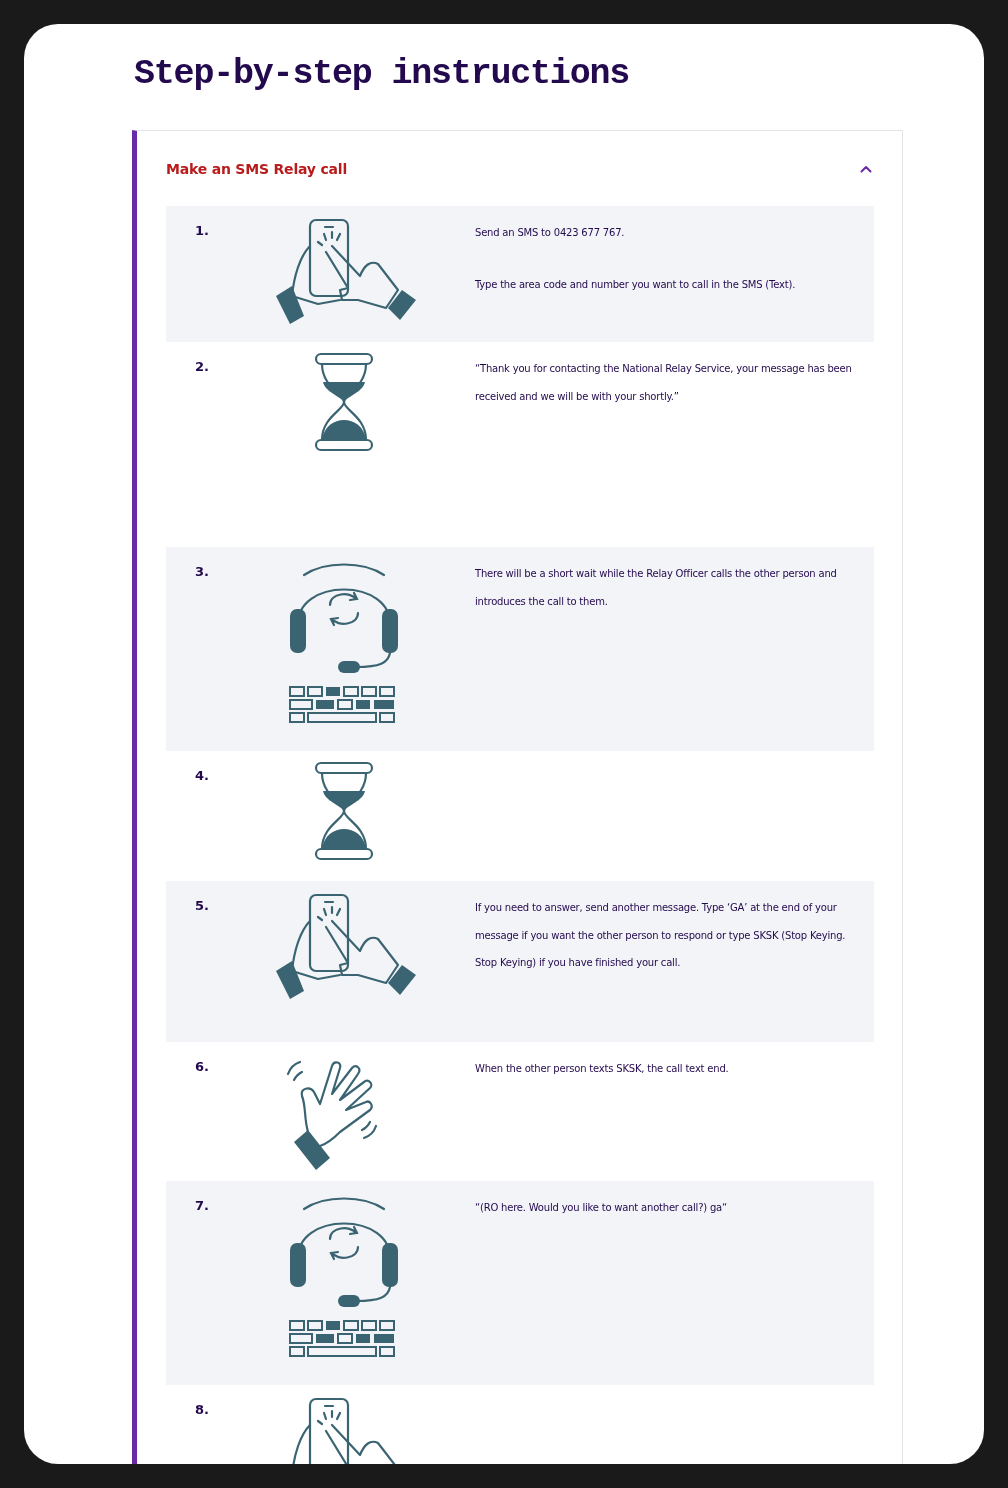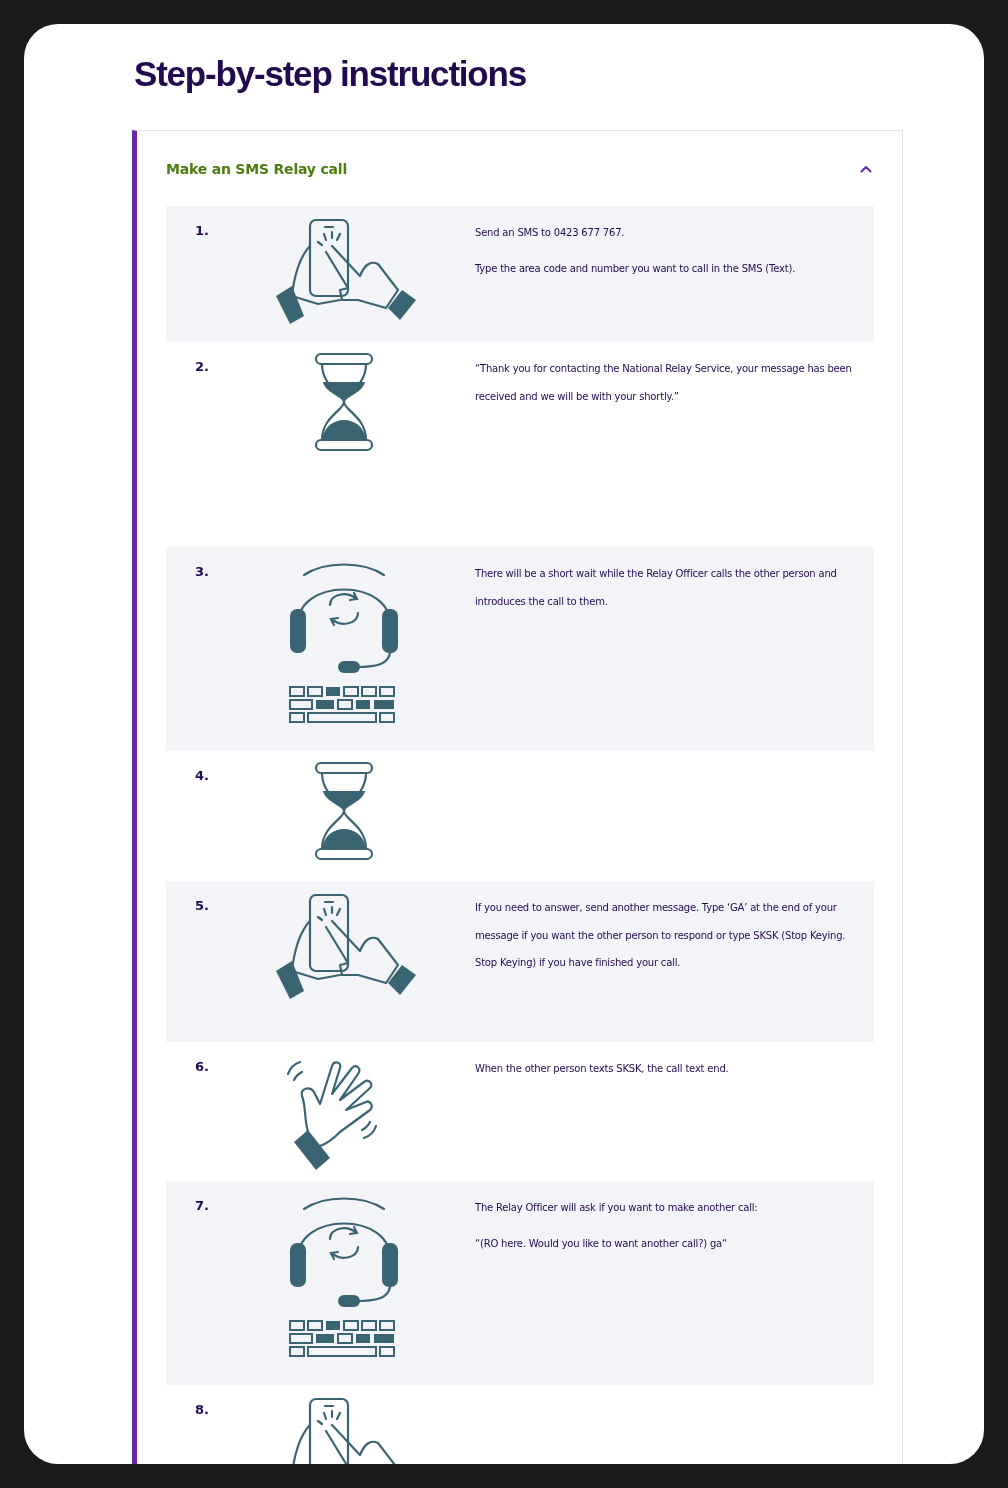--- a/index.html
+++ b/index.html
@@ -4,50 +4,50 @@
 <style>
   * { box-sizing: border-box; margin: 0; padding: 0; }
   html, body { width: 1008px; height: 1488px; background: #1a1a1a; overflow: hidden; }
   body { font-family: "DejaVu Sans", "Liberation Sans", sans-serif; position: relative; }
   .frame {
     position: absolute; left: 24px; top: 24px; width: 960px; height: 1440px;
     background: #ffffff; border-radius: 34px; overflow: hidden;
   }
   .page-title {
     position: absolute; left: 110px; top: 30px;
-    font-family: Liberation Sans, sans-serif; font-weight: bold;
+    font-family: Liberation Mono, monospace; font-weight: bold;
     font-size: 35px; letter-spacing: -1.2px; color: #23094d;
   }
   .accordion {
     position: absolute; left: 108px; top: 106px; width: 771px; height: 1400px;
     border: 1px solid #e3e3e8; border-left: 5px solid #6a2aa8; background: #fff;
   }
   .acc-header {
     position: absolute; left: 0; top: 0; width: 100%; height: 76px;
   }
   .acc-title {
     position: absolute; left: 29px; top: 30px;
-    font-size: 14px; font-weight: bold; color: #4d7c0f; letter-spacing: -0.2px;
+    font-size: 14px; font-weight: bold; color: #b91c1c; letter-spacing: -0.2px;
   }
   .acc-chevron {
     position: absolute; right: 30px; top: 34px; width: 12px; height: 8px; cursor: pointer;
   }
   .steps { position: absolute; left: 29px; top: 75px; width: 708px; }
   .step { position: relative; width: 100%; }
   .step.shaded { background: #f3f4f8; }
   .step-num {
     position: absolute; left: 29px; top: 17px;
     font-size: 13px; font-weight: bold; color: #23094d;
   }
   .step-icon { position: absolute; left: 104px; top: 10px; width: 150px; height: 120px; }
   .step-text {
     position: absolute; left: 309px; top: 13px; width: 380px;
     font-size: 10px; line-height: 27.5px; color: #23094d; letter-spacing: -0.2px;
   }
-  .step-text p + p { margin-top: 8px; }
+  .step-text p + p { margin-top: 24px; }
   svg { display: block; }
 </style>
 </head>
 <body>
 
 <div class="frame">
   <h1 class="page-title">Step-by-step instructions</h1>
 
   <div class="accordion">
     <div class="acc-header">
@@ -229,21 +229,20 @@
             </g>
             <g fill="#3b6472">
               <rect x="56" y="130" width="14" height="9"></rect>
                 <rect x="46" y="143" width="18" height="9"></rect>
               <rect x="86" y="143" width="14" height="9"></rect>
                 <rect x="104" y="143" width="20" height="9"></rect>
             </g>
           </svg>
         </div>
         <div class="step-text">
-          <p>The Relay Officer will ask if you want to make another call:</p>
           <p>“(RO here. Would you like to want another call?) ga“</p>
         </div>
       </div>
 
       <div class="step" style="height:150px">
         <span class="step-num">8.</span>
         <div class="step-icon">
           <svg width="150" height="110" viewBox="0 0 150 110">
             <g fill="none" stroke="#3b6472" stroke-width="2.2" stroke-linejoin="round" stroke-linecap="round">
               <rect x="40" y="4" width="38" height="76" rx="6"></rect>

